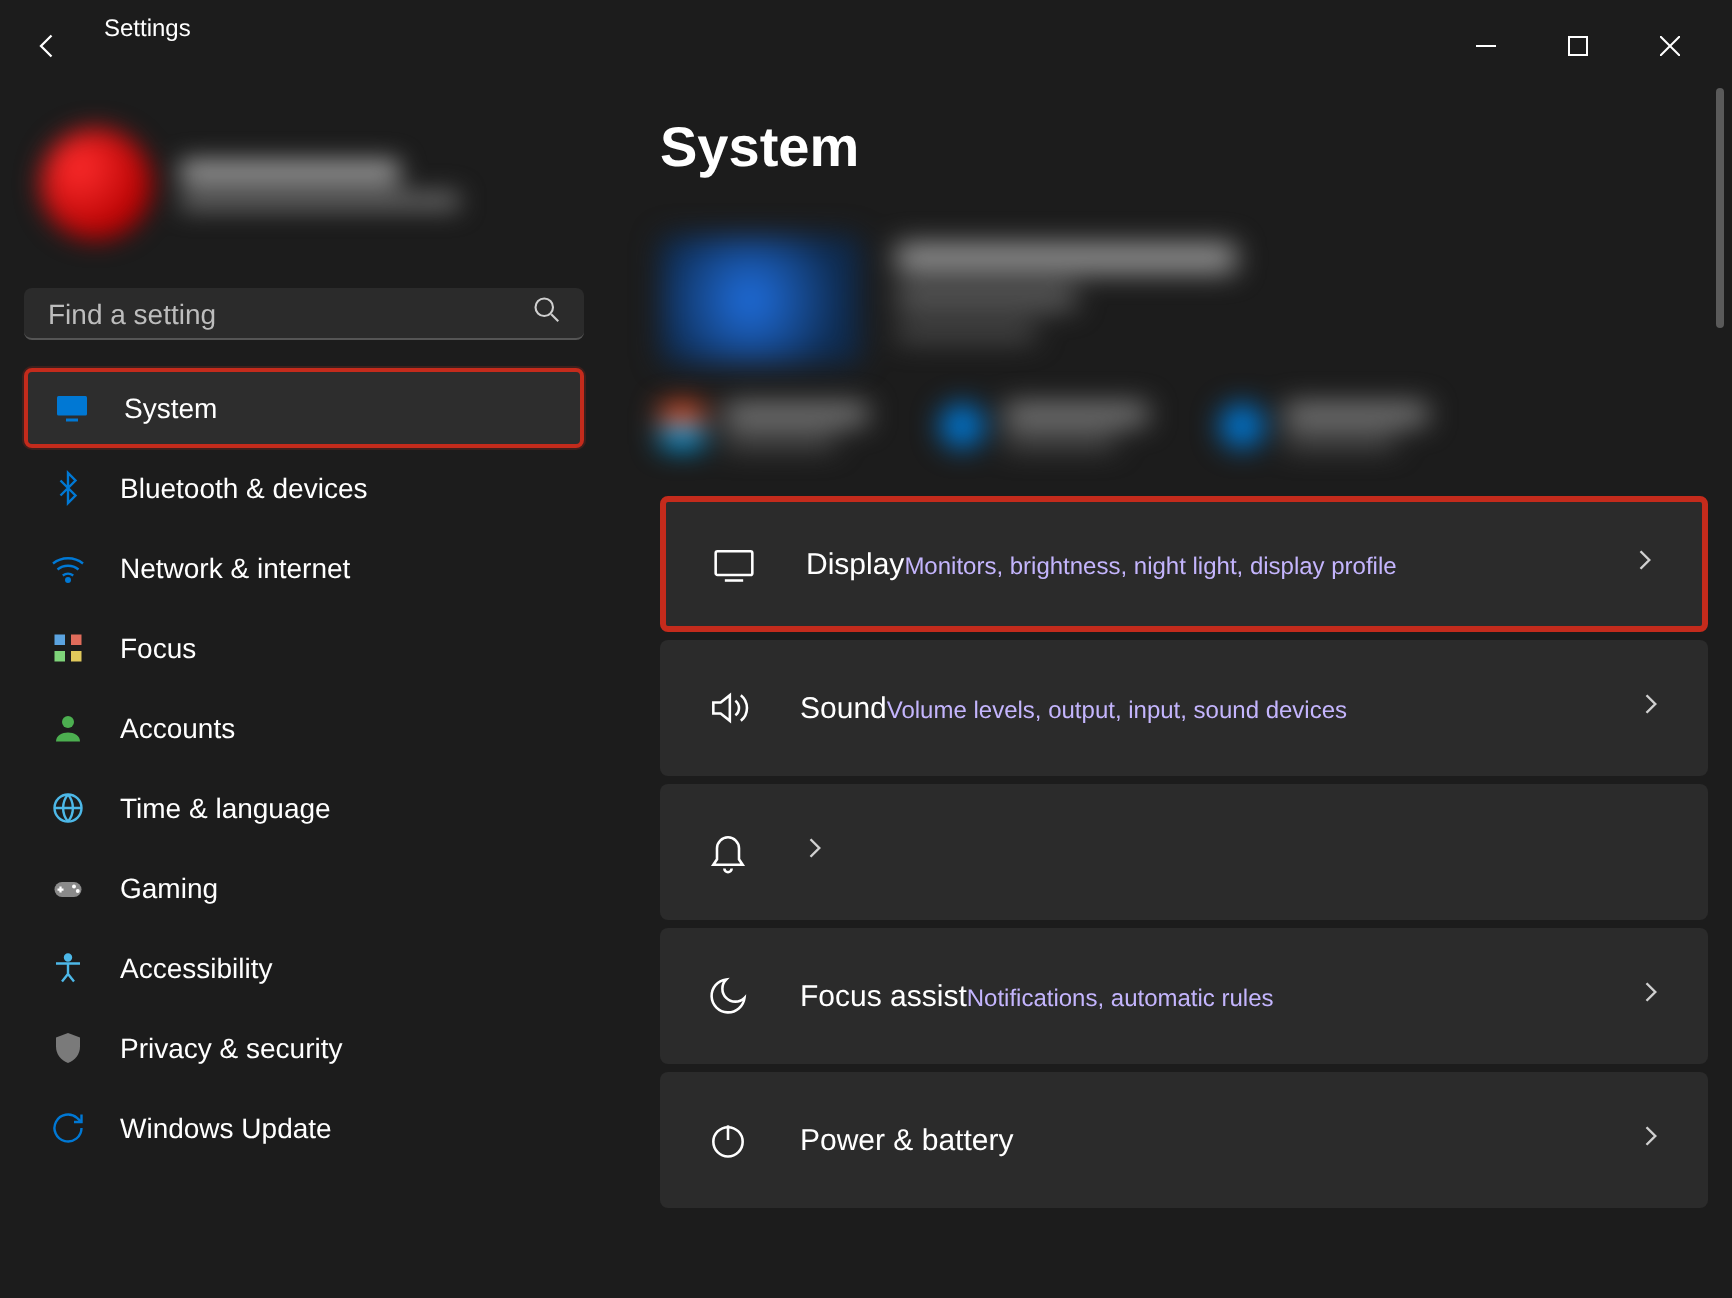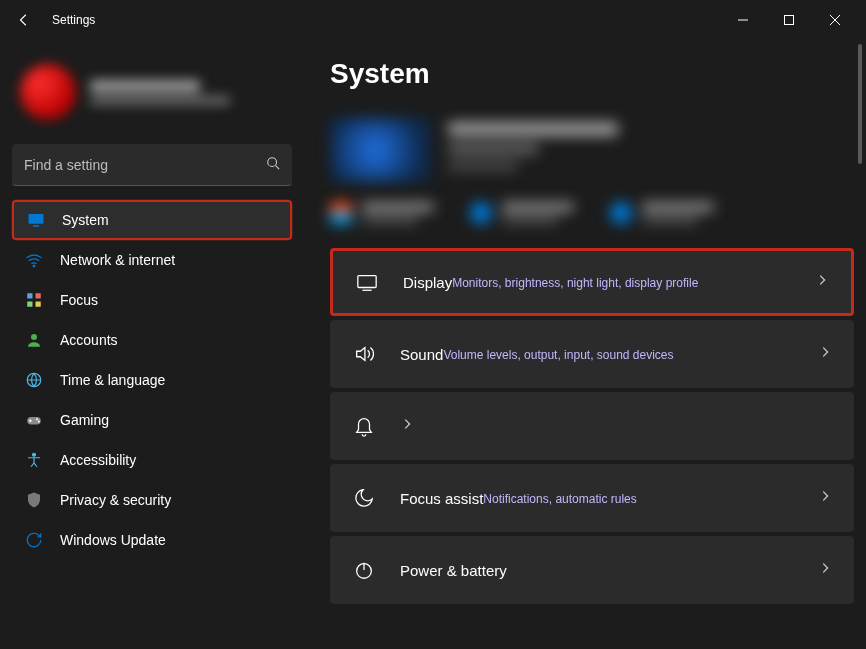--- a/index.html
+++ b/index.html
@@ -6,23 +6,23 @@
     body {
       width: 866px; height: 649px;
       background: #1c1c1c;
       font-family: "Segoe UI", -apple-system, sans-serif;
       color: #ffffff;
       overflow: hidden;
       position: relative;
     }
     .titlebar {
       display: flex;
-      align-items: center;
+      align-items: flex-start;
       height: 40px;
-      padding: 17px 8px;
+      padding: 7px 8px;
     }
     .back-btn {
       width: 32px; height: 32px;
       display: flex; align-items: center; justify-content: center;
       cursor: pointer;
       border-radius: 4px;
     }
     .app-title { font-size: 12px; margin-left: 12px; font-weight: 500; }
     .win-controls {
       margin-left: auto;
@@ -55,21 +55,21 @@
       background: radial-gradient(circle at 35% 35%, #ff2e2e, #b40000 70%);
     }
     .profile-text { display:flex; flex-direction:column; gap:4px; }
     .profile-name { width: 110px; height: 12px; background:#9a9a9a; border-radius:3px; }
     .profile-email { width: 140px; height: 9px; background:#6a6a6a; border-radius:3px; }
     .search-row {
       position: relative;
       margin-bottom: 14px;
     }
     .search-input {
-      width: 100%; height: 42px;
+      width: 100%; height: 26px;
       background: #2b2b2b;
       border: none;
       border-bottom: 1px solid #555;
       border-radius: 4px;
       padding: 0 40px 0 12px;
       color: #fff;
       font-size: 14px;
     }
     .search-input::placeholder { color: #bdbdbd; }
     .search-icon {
@@ -207,20 +207,28 @@
             <svg width="18" height="18" viewBox="0 0 24 24" fill="none" stroke-width="1.6">
               <rect x="2" y="4" width="20" height="13" rx="1" fill="#0078d4"></rect>
               <rect x="8" y="19" width="8" height="2" fill="#0078d4"></rect>
             </svg>
           </span>
           <span>System</span>
         </div>
         <div class="nav-item">
           <span class="nav-icon">
             <svg width="18" height="18" viewBox="0 0 24 24" fill="none" stroke-width="1.6" stroke="#0078d4">
+              <path d="M7 7l10 10-5 5V2l5 5L7 17"></path>
+            </svg>
+          </span>
+          <span>Bluetooth &amp; devices</span>
+        </div>
+        <div class="nav-item">
+          <span class="nav-icon">
+            <svg width="18" height="18" viewBox="0 0 24 24" fill="none" stroke-width="1.6" stroke="#0078d4">
               <path d="M2 9a16 16 0 0 1 20 0M5 13a11 11 0 0 1 14 0M8.5 17a6 6 0 0 1 7 0"></path>
               <circle cx="12" cy="20" r="1.2" fill="#0078d4"></circle>
             </svg>
           </span>
           <span>Network &amp; internet</span>
         </div>
         <div class="nav-item">
           <span class="nav-icon">
             <svg width="18" height="18" viewBox="0 0 24 24" fill="none" stroke-width="1.6">
               <rect x="3" y="3" width="7" height="7" fill="#5ba3e0"></rect>

